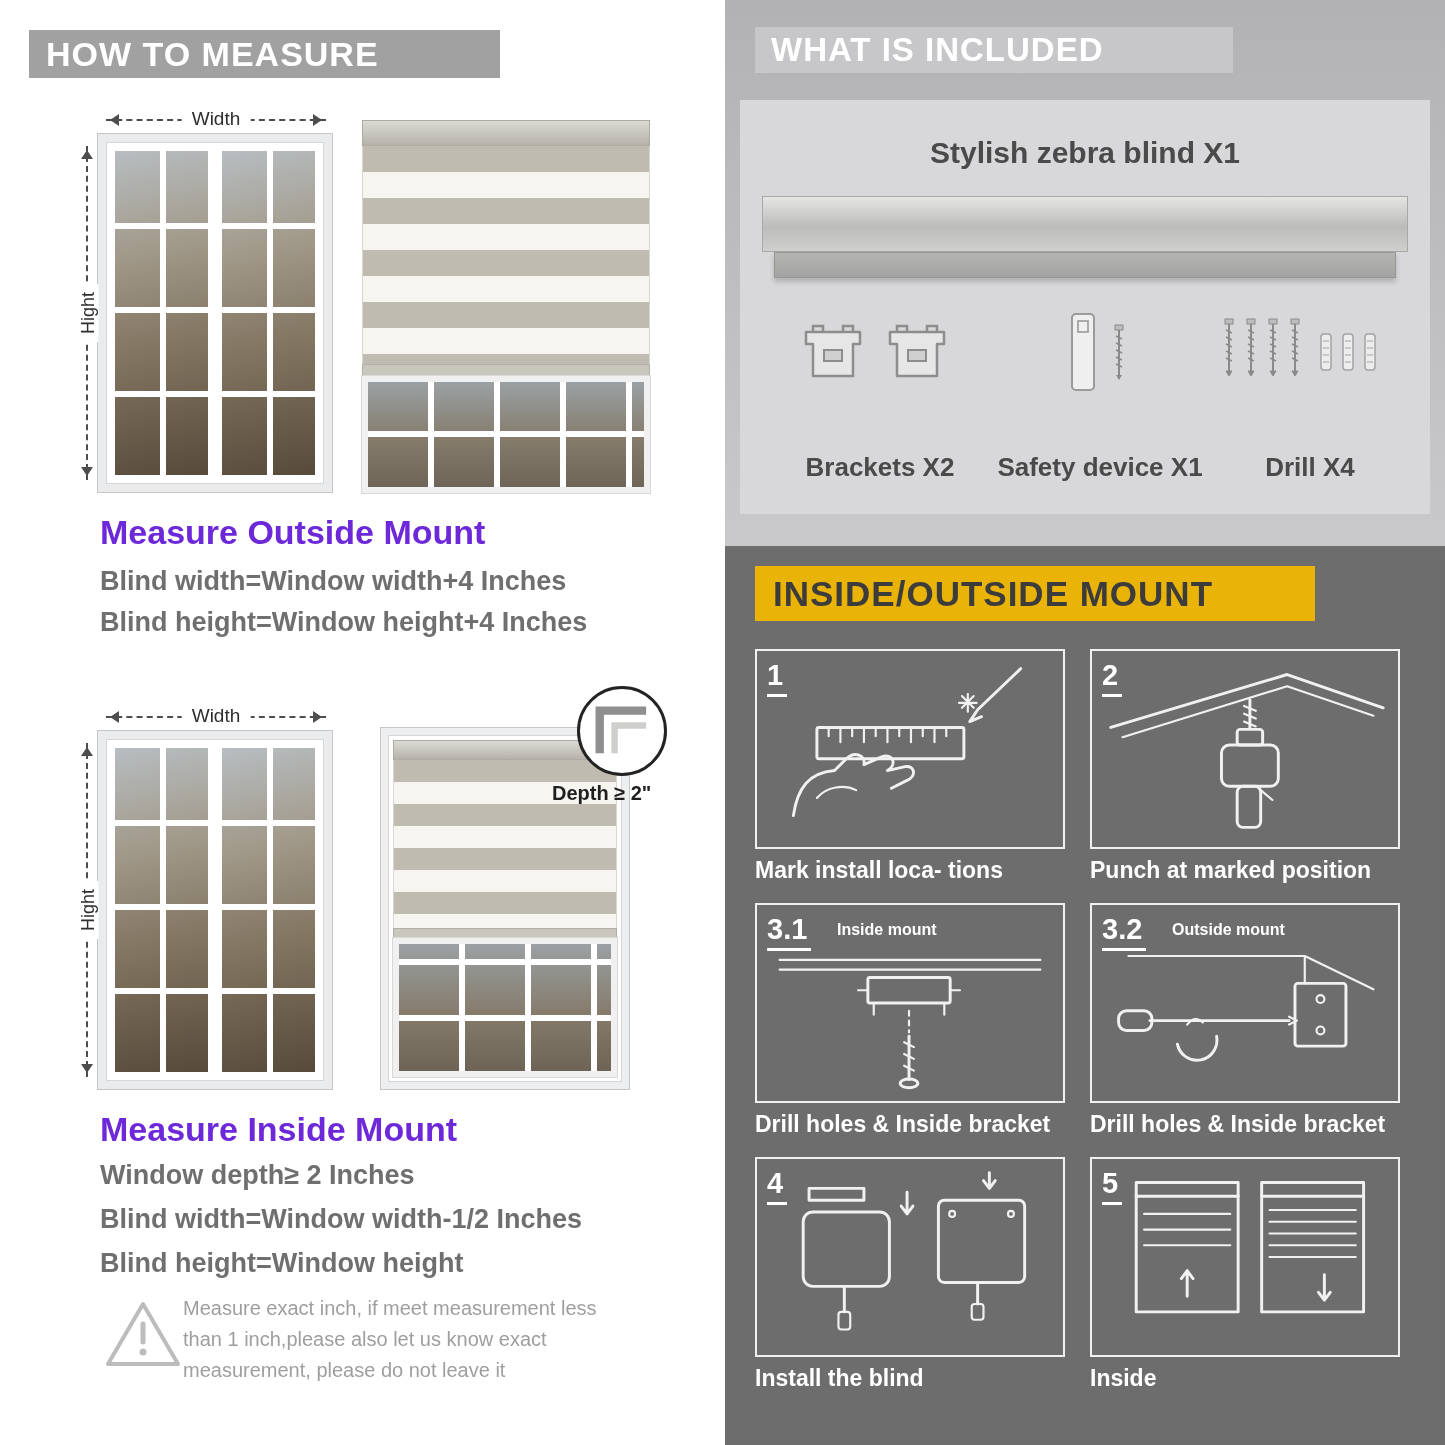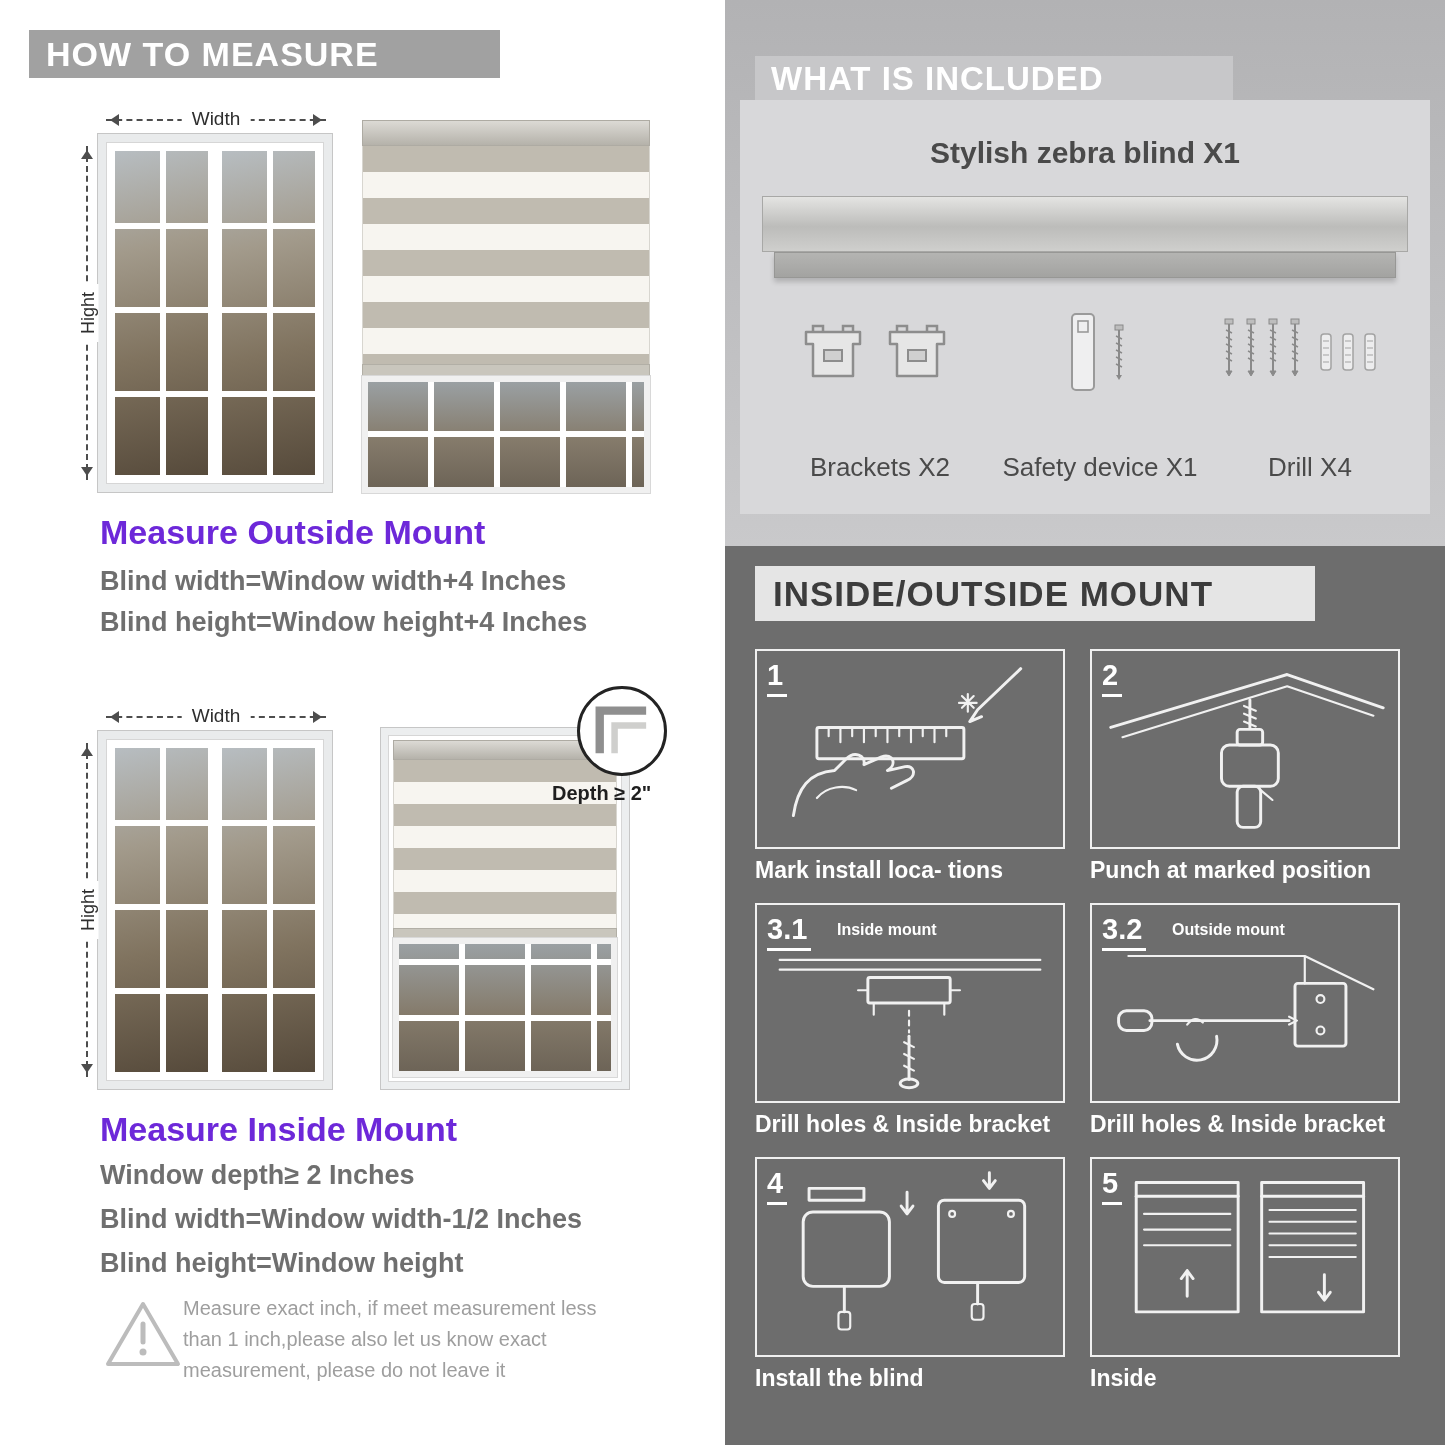--- a/index.html
+++ b/index.html
@@ -58,32 +58,32 @@
     background:#fff;z-index:5;display:flex;align-items:center;justify-content:center;}
   .depth-label{left:552px;top:782px;font-size:20px;font-weight:bold;color:#1f1f1f;}
 
   .sec-title{font-size:34px;font-weight:bold;color:#6d28d9;}
   .formula{font-size:27px;font-weight:bold;color:#6f6f6f;}
   .note-text{left:183px;top:1293px;width:450px;font-size:20px;color:#9e9e9e;line-height:1.55;}
 
   
   .included{left:725px;top:0;width:720px;height:546px;background:linear-gradient(180deg,#b2b2b4 0%,#c9c9cb 100%);}
   .included-banner{left:30px;top:27px;width:462px;height:46px;background:#c7c7c9;color:#fff;
-    font-size:33px;font-weight:bold;line-height:46px;padding-left:16px;letter-spacing:1px;margin-top:29px;}
+    font-size:33px;font-weight:bold;line-height:46px;padding-left:16px;letter-spacing:1px;}
   .included-panel{left:15px;top:100px;width:690px;height:414px;background:#d8d8da;}
   .product-title{top:36px;left:0;width:100%;text-align:center;font-size:30px;font-weight:bold;color:#4a4a4a;}
   .headrail-bar{left:22px;top:96px;width:646px;height:56px;border:1px solid #a8a8a6;box-sizing:border-box;
     background:linear-gradient(180deg,#e4e4e2 0%,#bcbcba 55%,#cfcfcd 100%);}
   .headrail-lip{left:34px;top:152px;width:622px;height:26px;border:1px solid #979795;box-sizing:border-box;
     background:linear-gradient(180deg,#b4b4b2,#a3a3a1);box-shadow:0 4px 5px rgba(0,0,0,0.18);}
-  .item-label{top:352px;font-size:26px;font-weight:normal;color:#4a4a4a;text-align:center;}
+  .item-label{top:352px;font-size:26px;font-weight:bold;color:#4a4a4a;text-align:center;}
 
   
   .mount{left:725px;top:546px;width:720px;height:899px;background:#6d6d6d;}
-  .mount-banner{left:30px;top:20px;width:542px;height:55px;background:#e5e5e5;color:#3c3c3c;
+  .mount-banner{left:30px;top:20px;width:542px;height:55px;background:#eab308;color:#3c3c3c;
     font-size:35px;font-weight:bold;line-height:55px;padding-left:18px;letter-spacing:1px;}
   .cell{width:310px;height:200px;border:2px solid #f0f0f0;box-sizing:border-box;}
   .step-num{position:absolute;left:10px;top:8px;font-size:29px;font-weight:bold;color:#fff;
     border-bottom:3px solid #fff;padding:0 4px 2px 0;}
   .step-label{position:absolute;left:80px;top:16px;font-size:16px;font-weight:bold;color:#fff;}
   .cell svg{position:absolute;left:0;top:0;width:100%;height:100%;}
   .caption{width:330px;font-size:23px;font-weight:bold;color:#fff;}
   .art{stroke:#f1f1f1;fill:none;stroke-width:3;stroke-linecap:round;stroke-linejoin:round;}
   .art-thin{stroke:#f1f1f1;fill:none;stroke-width:2.2;stroke-linecap:round;stroke-linejoin:round;}
 </style>

